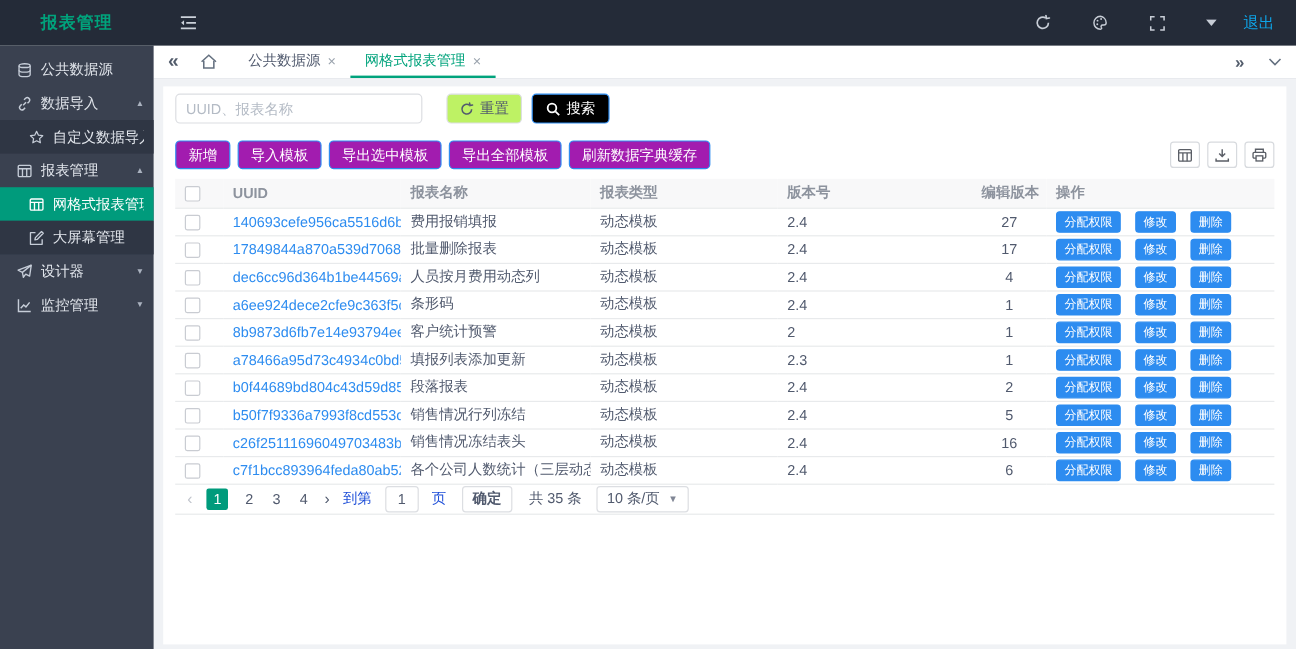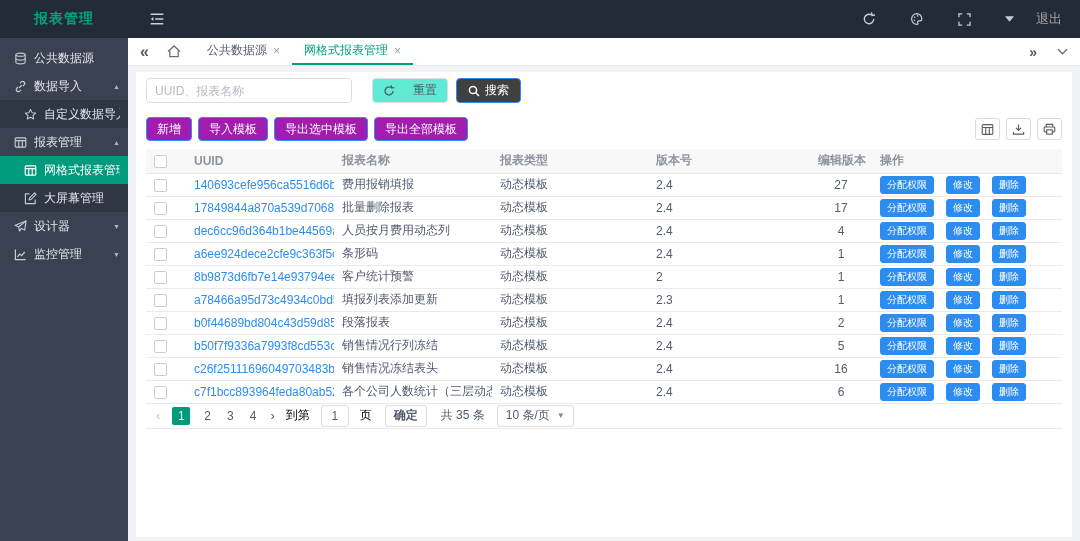--- a/index.html
+++ b/index.html
@@ -10,21 +10,21 @@
     -webkit-font-smoothing:antialiased;
   }
   .svg-ic{display:inline-flex;align-items:center;justify-content:center;line-height:0}
 
   
   .header{position:absolute;top:0;left:0;right:0;height:38px;background:#242b38;display:flex;align-items:center;z-index:5}
   .app-title{width:128px;flex:none;text-align:center;font-size:14px;font-weight:700;color:#00a37c;letter-spacing:1px}
   .fold-wrap{margin-left:22px;color:#ccd2da;cursor:pointer}
   .header-right{margin-left:auto;display:flex;align-items:center;padding-right:18px;color:#c7cdd6}
   .header-right .hicon{margin-left:34px;cursor:pointer}
-  .logout{font-size:13px;color:#a3a3a3;margin-left:22px;cursor:pointer}
+  .logout{font-size:13px;color:#0ea5e9;margin-left:22px;cursor:pointer}
 
   
   .sidebar{position:absolute;top:38px;left:0;bottom:0;width:128px;background:#3a4150;z-index:4}
   #side-menu{padding-top:6px}
   .side-item{height:28px;display:flex;align-items:center;padding:0 8px 0 14px;font-size:12px;color:#e2e6ec;cursor:pointer;box-sizing:border-box}
   .side-item.level2{background:#30374a;background:#2f3644;padding-left:24px}
   .side-item.active{background:#009b7c;color:#fff}
   .side-item .mi{width:13px;height:13px;margin-right:7px;color:#c6cdd8;flex:none}
   .side-item.active .mi{color:#fff}
   .side-label{white-space:nowrap;overflow:hidden}
@@ -41,22 +41,22 @@
   .tab-close{font-size:12px;color:#9aa3ad;cursor:pointer}
   .tab-right{margin-left:auto;display:flex;align-items:center;gap:20px;color:#657180}
   .dbl-chev{font-size:14px;font-weight:700;cursor:pointer;color:#525c6b}
 
   
   .panel{position:absolute;left:136px;top:72px;right:8px;bottom:4px;background:#fff;padding:6px 10px;box-sizing:border-box;overflow:hidden}
 
   .search-row{display:flex;align-items:center}
   .search-input{width:188px;height:23px;border:1px solid #dcdee2;border-radius:4px;padding:0 8px;font-size:12px;color:#515a6e;outline:none;font-family:inherit}
   .search-input::placeholder{color:#b4bbc5}
-  .btn-plain{display:inline-flex;align-items:center;gap:18px;height:25px;padding:0 10px;background:#5eead4;border:1px solid #dcdee2;border-radius:4px;font-size:12px;color:#515a6e;cursor:pointer;font-family:inherit;box-sizing:border-box}
-  .btn-blue{display:inline-flex;align-items:center;gap:5px;height:25px;padding:0 11px;background:#404040;border:1px solid #2d8cf0;border-radius:4px;font-size:12px;color:#fff;cursor:pointer;font-family:inherit;box-sizing:border-box}
+  .btn-plain{display:inline-flex;align-items:center;gap:5px;height:25px;padding:0 10px;background:#bef264;border:1px solid #dcdee2;border-radius:4px;font-size:12px;color:#515a6e;cursor:pointer;font-family:inherit;box-sizing:border-box}
+  .btn-blue{display:inline-flex;align-items:center;gap:5px;height:25px;padding:0 11px;background:#000000;border:1px solid #2d8cf0;border-radius:4px;font-size:12px;color:#fff;cursor:pointer;font-family:inherit;box-sizing:border-box}
   .reset-btn{margin-left:20px}
   .search-btn{margin-left:8px}
 
   .toolbar-row{display:flex;align-items:center;margin-top:14px}
   #toolbar-btns{display:flex}
   .tb-btn{height:24px;padding:0 10px;margin-right:6px;display:inline-flex;align-items:center;background:#a21caf;border:1px solid #2d8cf0;border-radius:4px;font-size:12px;color:#fff;cursor:pointer;font-family:inherit;box-sizing:border-box}
   .icon-btns{margin-left:auto;display:flex;gap:6px}
   .icon-btn{width:25px;height:22px;border:1px solid #d7dade;border-radius:3px;background:#fff;color:#5a5e66;display:inline-flex;align-items:center;justify-content:center;cursor:pointer;padding:0}
 
   
@@ -72,21 +72,21 @@
   .uuid-link{color:#2d8cf0;cursor:pointer}
   .cb{width:13px;height:13px;border:1px solid #c9ccd2;border-radius:2px;background:#fff;display:inline-block;vertical-align:middle;cursor:pointer;box-sizing:border-box}
   .act-btn{height:18px;padding:0 6px;margin-right:12px;background:#2d8cf0;border:1px solid #2d8cf0;border-radius:3px;font-size:10px;color:#fff;cursor:pointer;font-family:inherit;display:inline-flex;align-items:center;box-sizing:border-box}
 
   
   .pagination{display:flex;align-items:center;height:24px;border-bottom:1px solid #e8eaec;font-size:12px;color:#515a6e;padding:0 4px}
   .pg-prev{color:#c0c4cc;margin:0 6px;cursor:pointer;font-size:13px}
   .pg-next{color:#515a6e;margin:0 6px;cursor:pointer;font-size:13px}
   .pg-num{margin:0 8px;cursor:pointer}
   .pg-num.active{background:#009b7c;color:#fff;width:18px;height:18px;line-height:18px;text-align:center;border-radius:2px;margin:0 6px}
-  .pg-label{color:#000000;margin:0 5px}
+  .pg-label{color:#1d4ed8;margin:0 5px}
   .pg-input{width:22px;height:18px;border:1px solid #dcdee2;border-radius:3px;text-align:center;font-size:12px;margin:0 6px;color:#515a6e;outline:none;font-family:inherit}
   .pg-confirm{height:22px;padding:0 8px;border:1px solid #dcdee2;border-radius:3px;background:#fff;font-weight:700;font-size:12px;color:#515a6e;margin:0 8px;cursor:pointer;font-family:inherit}
   .pg-total{margin:16px 6px}
   .pg-select{display:inline-flex;align-items:center;gap:7px;height:22px;padding:0 8px;border:1px solid #dcdee2;border-radius:3px;margin-left:6px;cursor:pointer;box-sizing:border-box}
   .pg-caret{font-size:8px;color:#808695}
 </style>
 </head>
 <body>
 
 <div class="header">
@@ -258,20 +258,21 @@
       <span>搜索</span>
     </button>
   </div>
 
   <div class="toolbar-row">
     <div id="toolbar-btns">
         <button class="tb-btn">新增</button>
         <button class="tb-btn">导入模板</button>
         <button class="tb-btn">导出选中模板</button>
         <button class="tb-btn">导出全部模板</button>
+        <button class="tb-btn">刷新数据字典缓存</button>
       </div>
     <div class="icon-btns" id="icon-btns">
         <button class="icon-btn">
           <span class="svg-ic">
             <svg width="13" height="13" viewBox="0 0 14 14" fill="none" stroke="currentColor" stroke-width="1.2">
               <rect x="1.3" y="1.8" width="11.4" height="10.4" rx="1"></rect>
               <path d="M1.3 4.8h11.4M5.1 4.8v7.4M8.9 4.8v7.4"></path>
             </svg>
           </span>
         </button>

